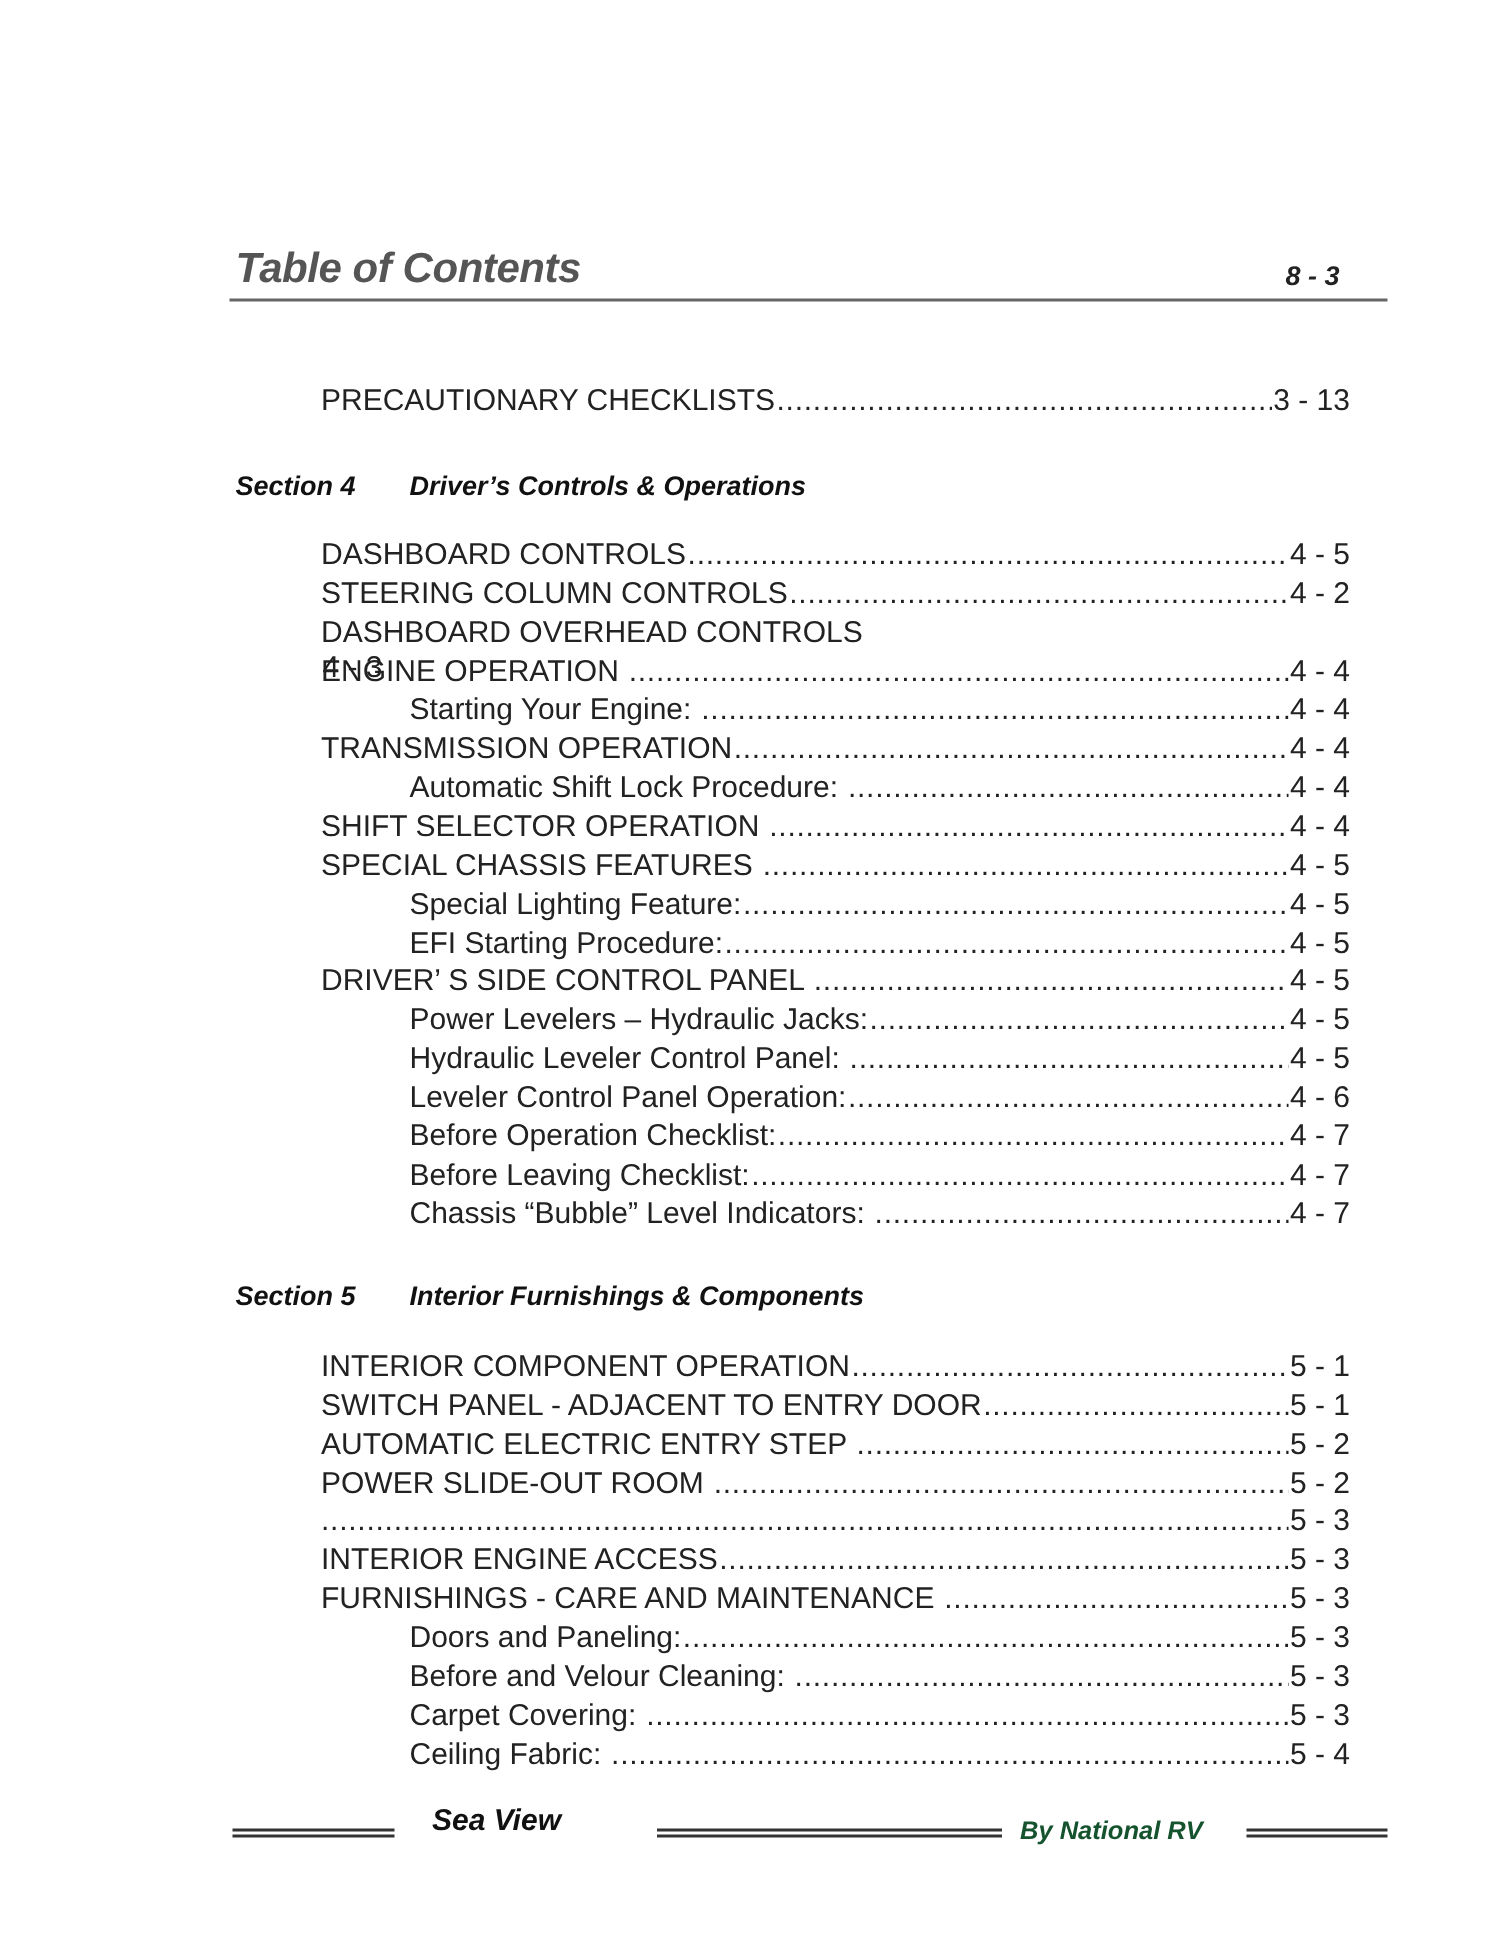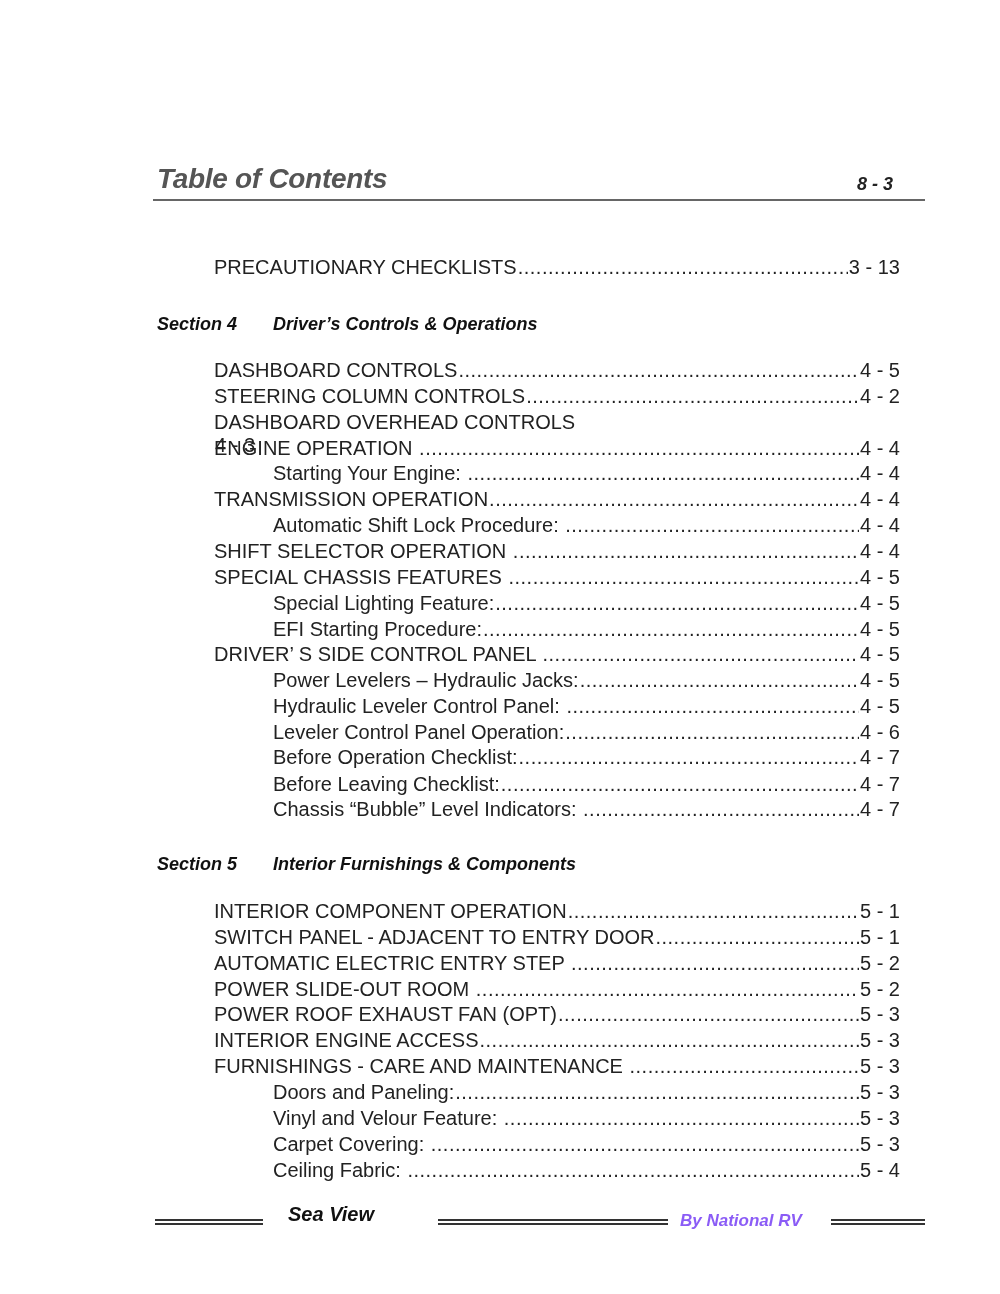--- a/index.html
+++ b/index.html
@@ -12,21 +12,21 @@
     .entry .dots { flex: 1; overflow: hidden; white-space: nowrap; letter-spacing: 0.5px; }
     .entry .dots::after { content: "................................................................................................................................................................................................................"; }
     .entry .page { white-space: pre; padding-left: 1px; }
     .lvl1 { left: 214px; width: 686px; }
     .lvl2 { left: 273px; width: 627px; }
     .section-head { position: absolute; left: 157px; font-size: 18px; font-style: italic; font-weight: bold; color: #111; }
     .section-head .num { display: inline-block; width: 116px; }
     .footer { position: absolute; top: 1205px; left: 155px; width: 770px; height: 34px; }
     .dbl { position: absolute; height: 6px; border-top: 2px solid #333; border-bottom: 2px solid #333; box-sizing: border-box; }
     .footer-title { position: absolute; left: 133px; top: -2px; font-size: 20px; font-style: italic; font-weight: bold; color: #111; }
-    .footer-by { position: absolute; left: 525px; top: 6px; font-size: 17px; font-style: italic; font-weight: bold; color: #8b5cf6; }
+    .footer-by { position: absolute; left: 525px; top: 6px; font-size: 17px; font-style: italic; font-weight: bold; color: #14532d; }
   </style>
 </head>
 <body>
 
 <div>
   <div class="header-title">Table of Contents</div>
   <div class="header-page">8 - 3</div>
   <div class="header-rule"></div>
 
   <div id="toc">
@@ -141,41 +141,40 @@
         <span class="label">AUTOMATIC ELECTRIC ENTRY STEP </span>
         <span class="dots"></span>
         <span class="page">5 - 2</span>
       </div>
       <div class="entry lvl1" style="top: 977.55px;">
         <span class="label">POWER SLIDE-OUT ROOM </span>
         <span class="dots"></span>
         <span class="page">5 - 2</span>
       </div>
       <div class="entry lvl1" style="top: 1003.4px;">
-        <span class="label">POWER ROOF EXHAUST FAN (OPT)</span>
         <span class="dots"></span>
         <span class="page">5 - 3</span>
       </div>
       <div class="entry lvl1" style="top: 1029.25px;">
         <span class="label">INTERIOR ENGINE ACCESS</span>
         <span class="dots"></span>
         <span class="page">5 - 3</span>
       </div>
       <div class="entry lvl1" style="top: 1055.1px;">
         <span class="label">FURNISHINGS - CARE AND MAINTENANCE </span>
         <span class="dots"></span>
         <span class="page">5 - 3</span>
       </div>
       <div class="entry lvl2" style="top: 1080.95px;">
         <span class="label">Doors and Paneling:</span>
         <span class="dots"></span>
         <span class="page">5 - 3</span>
       </div>
       <div class="entry lvl2" style="top: 1106.8px;">
-        <span class="label">Vinyl and Velour Feature: </span>
+        <span class="label">Before and Velour Cleaning: </span>
         <span class="dots"></span>
         <span class="page">5 - 3</span>
       </div>
       <div class="entry lvl2" style="top: 1132.65px;">
         <span class="label">Carpet Covering: </span>
         <span class="dots"></span>
         <span class="page">5 - 3</span>
       </div>
       <div class="entry lvl2" style="top: 1158.5px;">
         <span class="label">Ceiling Fabric: </span>

